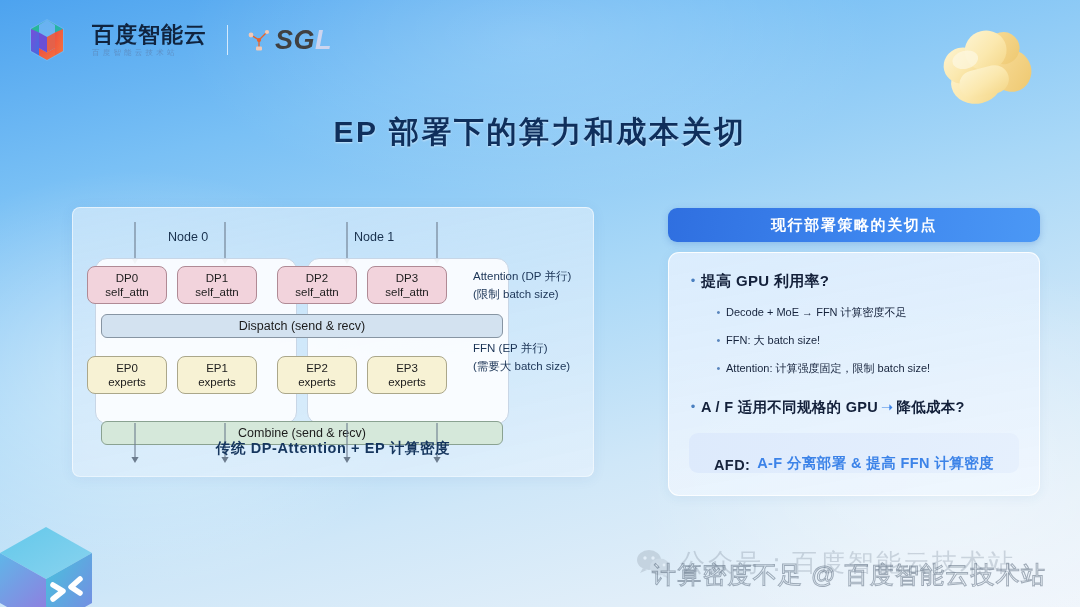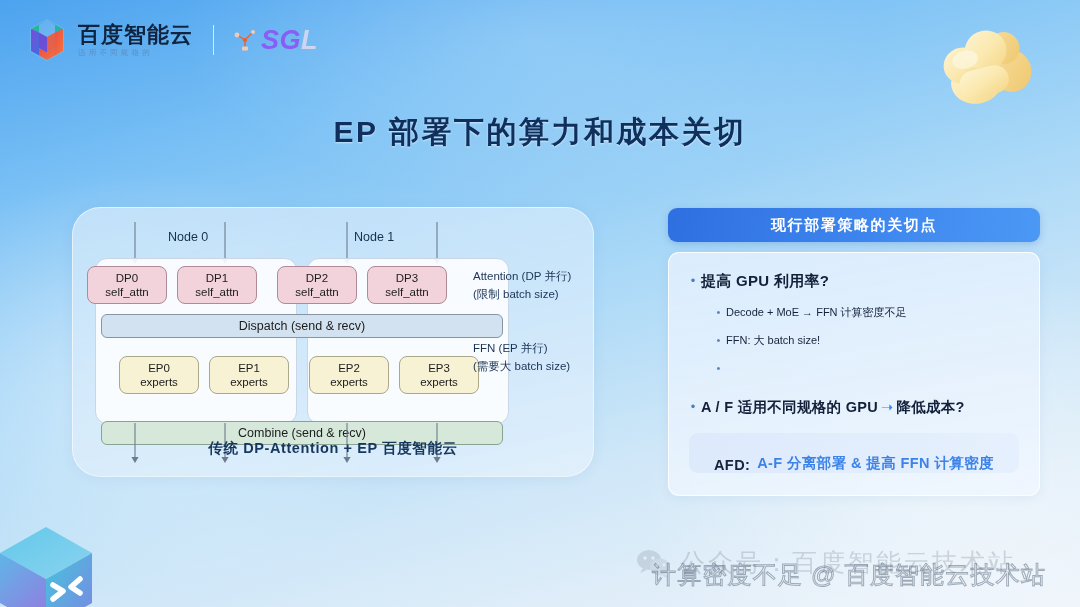--- a/index.html
+++ b/index.html
@@ -27,53 +27,53 @@
   .bg-glow-c {
     position: absolute; left: 180px; top: -120px;
     width: 700px; height: 320px; border-radius: 50%;
     background: radial-gradient(closest-side, rgba(255,255,255,0.18), rgba(255,255,255,0));
     pointer-events: none;
   }
 
   
   .header { position: absolute; left: 26px; top: 16px; display: flex; align-items: center; height: 48px; }
   .baidu-mark { width: 42px; height: 46px; flex: 0 0 42px; }
-  .baidu-text { margin-left: 10px; display: flex; flex-direction: column; }
+  .baidu-text { margin-left: 24px; display: flex; flex-direction: column; }
   .baidu-cn {
     font-size: 22px; font-weight: bold; color: #10243f; letter-spacing: 1px;
     line-height: 1.05; font-family: "Liberation Sans", "DejaVu Sans", sans-serif;
   }
   .baidu-sub {
     font-size: 7.5px; color: #5b83b4; letter-spacing: 3.2px; line-height: 1.3;
     margin-top: 2px; opacity: .72;
   }
   .hdr-divider { width: 1px; height: 30px; background: rgba(255,255,255,.72); margin: 0 18px 0 20px; }
   .sgl-logo { display: flex; align-items: center; }
   .sgl-icon { width: 26px; height: 26px; margin-right: 3px; }
   .sgl-word { font-size: 27px; font-style: italic; font-weight: bold; letter-spacing: .5px; line-height: 1; }
-  .sgl-sg { color: #8b5cf6; }
+  .sgl-sg { color: #404040; }
   .sgl-l { color: #cdd5ef; }
 
   
   .cloud-orn { position: absolute; right: 34px; top: 14px; width: 112px; height: 108px; }
 
   
   .cube-orn { position: absolute; left: -6px; bottom: -8px; width: 116px; height: 108px; }
 
   
   .slide-title {
     position: absolute; left: 0; right: 0; top: 112px; text-align: center;
     font-size: 30px; font-weight: bold; color: #0f2f5c; letter-spacing: 2.5px;
     text-shadow: 0 1px 2px rgba(255,255,255,.55);
   }
 
   
   .diagram-card {
     position: absolute; left: 72px; top: 207px; width: 522px; height: 270px;
-    border-radius: 28px;
+    border-radius: 8px;
     background: linear-gradient(168deg, rgba(206,231,250,.80) 0%, rgba(216,235,251,.72) 45%, rgba(232,243,253,.68) 100%);
     border: 1px solid rgba(255,255,255,.55);
     box-shadow: 0 2px 14px rgba(40,90,150,.07);
   }
 
   .node-label-row { position: absolute; left: 0; top: 22px; width: 100%; height: 16px; }
   .node-label {
     position: absolute; font-size: 12.5px; color: #18304d; white-space: nowrap;
   }
   .node-label.n0 { left: 95px; }
@@ -98,21 +98,21 @@
     display: flex; flex-direction: column; align-items: center; justify-content: center;
     font-size: 11.5px; color: #1c1c1c; line-height: 1.22;
     border: 1px solid #9a9a9a;
   }
   .unit.dp { background: #f2d3dc; border-color: #b08a95; }
   .unit.ep { background: #f7f2d4; border-color: #aba78a; }
   .unit + .unit { margin-left: 10px; }
   .unit-gap { width: 20px; }
 
   .row-attn { top: 58px; }
-  .row-ffn  { top: 148px; margin-left: 32px; }
+  .row-ffn  { top: 148px; }
 
   .bar {
     position: absolute; left: 28px; width: 402px; height: 24px;
     border-radius: 6px; border: 1px solid #8d8d8d;
     display: flex; align-items: center; justify-content: center;
     font-size: 12.5px; color: #1c1c1c;
   }
   .bar.dispatch { top: 106px; background: #d3e2f0; border-color: #8795a3; }
   .bar.combine  { top: 189px; background: #d5e8da; border-color: #8aa291; margin-top: 24px; }
 
@@ -221,21 +221,21 @@
       <path d="M21 3 L5 12 L5 20 L13 15.5 L13 8 Z" fill="url(#hexA)"></path>
       <path d="M37 12 L37 34 L29 38.5 L29 15.5 Z" fill="url(#hexB)"></path>
       <path d="M5 12 L5 34 L13 38.5 L13 15.5 Z" fill="url(#hexC)"></path>
       <path d="M13 38.5 L21 43 L29 38.5 L29 31 L21 35.5 L13 31 Z" fill="url(#hexB)"></path>
       <path d="M13 31 L13 15.5 L21 20 L21 35.5 Z" fill="#6a46d4" opacity=".92"></path>
       <path d="M29 31 L29 15.5 L21 20 L21 35.5 Z" fill="#ee5a3c" opacity=".92"></path>
     </svg>
   </span>
   <span class="baidu-text">
     <span class="baidu-cn">百度智能云</span>
-    <span class="baidu-sub">适用不同规格的</span>
+    <span class="baidu-sub">百度智能云技术站</span>
   </span>
   <span class="hdr-divider"></span>
   <span class="sgl-logo">
     <span class="sgl-icon">
       <svg viewBox="0 0 26 26" width="26" height="26">
         <line x1="5" y1="8" x2="13" y2="13" stroke="#e8622a" stroke-width="1.3"></line>
         <line x1="21" y1="5" x2="13" y2="13" stroke="#e8622a" stroke-width="1.3"></line>
         <line x1="13" y1="13" x2="13" y2="21" stroke="#e8622a" stroke-width="1.3"></line>
         <circle cx="5" cy="8" r="2.4" fill="#f2c9b6"></circle>
         <circle cx="21" cy="5" r="2.1" fill="#f2c9b6"></circle>
@@ -394,21 +394,21 @@
 
   <div class="side-note attn">
     <div>Attention (DP 并行)</div>
     <div>(限制 batch size)</div>
   </div>
   <div class="side-note ffn">
     <div>FFN (EP 并行)</div>
     <div>(需要大 batch size)</div>
   </div>
 
-  <div class="diagram-caption">传统 DP-Attention + EP 百度智能云</div>
+  <div class="diagram-caption">传统 DP-Attention + EP 计算密度</div>
 </div>
 
 <div class="right-col">
   <div class="panel-header">现行部署策略的关切点</div>
 
   <div class="panel-body">
 
     <div class="bullet-l1">
       <span class="dot">•</span>
       <span class="txt">提高 GPU 利用率?</span>
@@ -418,20 +418,21 @@
       <div class="bullet-l2">
         <span class="dot">•</span>
         <span class="txt">Decode + MoE → FFN 计算密度不足</span>
       </div>
       <div class="bullet-l2">
         <span class="dot">•</span>
         <span class="txt">FFN: 大 batch size!</span>
       </div>
       <div class="bullet-l2">
         <span class="dot">•</span>
+        <span class="txt">Attention: 计算强度固定，限制 batch size!</span>
       </div>
     </div>
 
     <div class="bullet-l1 row-af">
       <span class="dot">•</span>
       <span class="txt">
         <span>A / F 适用不同规格的 GPU</span><span class="arrow-blue">➝</span><span>降低成本?</span>
       </span>
     </div>
 

